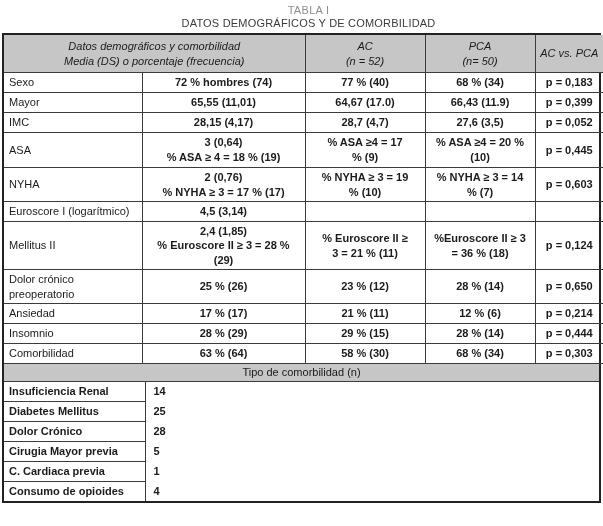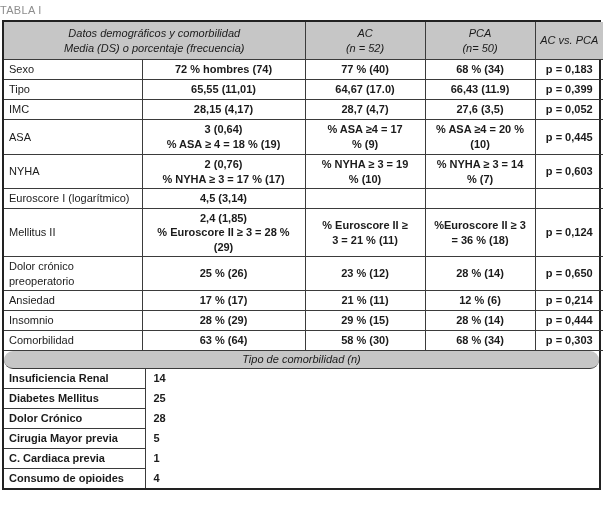--- a/index.html
+++ b/index.html
@@ -12,21 +12,21 @@
   }
   html,body{margin:0;padding:0;background:#ffffff;}
   .page{
     width:603px;height:526px;
     font-family:"Liberation Sans","DejaVu Sans",sans-serif;
     color:var(--text);
     box-sizing:border-box;
     padding-top:4px;
     overflow:hidden;
   }
-  .titleblock{text-align:left;line-height:13px;margin-bottom:3px;}
+  .titleblock{text-align:center;line-height:13px;margin-bottom:3px;margin-left:14px;}
   .t1{font-size:11px;color:var(--title-gray);letter-spacing:.3px;}
   .t2{font-size:11px;color:#3c3c3c;letter-spacing:.2px;}
   .tablewrap{
     margin:0 2px;
     border:2px solid var(--border-outer);
   }
   table{border-collapse:collapse;table-layout:fixed;width:100%;}
   td{
     font-size:11px;
     line-height:1.32;
@@ -45,43 +45,42 @@
     height:35px;
   }
   .lab{text-align:left;padding-left:5px;}
   .val{text-align:center;font-weight:bold;}
   .h18{height:17px;}
   .h32{height:31px;}
   .h33{height:32px;}
   .h46{height:45px;}
   .band{
     background:var(--band-bg);
-    font-style:italic;
     text-align:center;
     font-size:11px;
     height:17px;
     line-height:17px;
     border-bottom:1px solid var(--border-inner);
-    border-radius:9px;
   }
   .bt td{border-right:none;border-bottom:none;font-weight:bold;}
   .bt td.blab{
     border-right:1px solid var(--border-inner);
     border-bottom:1px solid var(--border-inner);
   }
   .bt tr:last-child td.blab{border-bottom:none;}
   .bt td.bval{text-align:left;padding-left:8px;}
 </style>
 </head>
 <body>
 
 <div class="page">
 
   <div class="titleblock">
     <div class="t1">TABLA I</div>
+    <div class="t2">DATOS DEMOGRÁFICOS Y DE COMORBILIDAD</div>
   </div>
 
   <div class="tablewrap">
 
     <table>
       <colgroup>
           <col style="width:138px">
           <col style="width:163px">
           <col style="width:120px">
           <col style="width:110px">
@@ -98,21 +97,21 @@
         <td>AC vs. PCA</td>
       </tr>
       <tr>
         <td class="lab h18">Sexo</td>
         <td class="val">72 % hombres (74)</td>
         <td class="val">77 % (40)</td>
         <td class="val">68 % (34)</td>
         <td class="val">p = 0,183</td>
       </tr>
       <tr>
-        <td class="lab h18">Tipo</td>
+        <td class="lab h18">Mayor</td>
         <td class="val">65,55 (11,01)</td>
         <td class="val">64,67 (17.0)</td>
         <td class="val">66,43 (11.9)</td>
         <td class="val">p = 0,399</td>
       </tr>
       <tr>
         <td class="lab h18">IMC</td>
         <td class="val">28,15 (4,17)</td>
         <td class="val">28,7 (4,7)</td>
         <td class="val">27,6 (3,5)</td>

